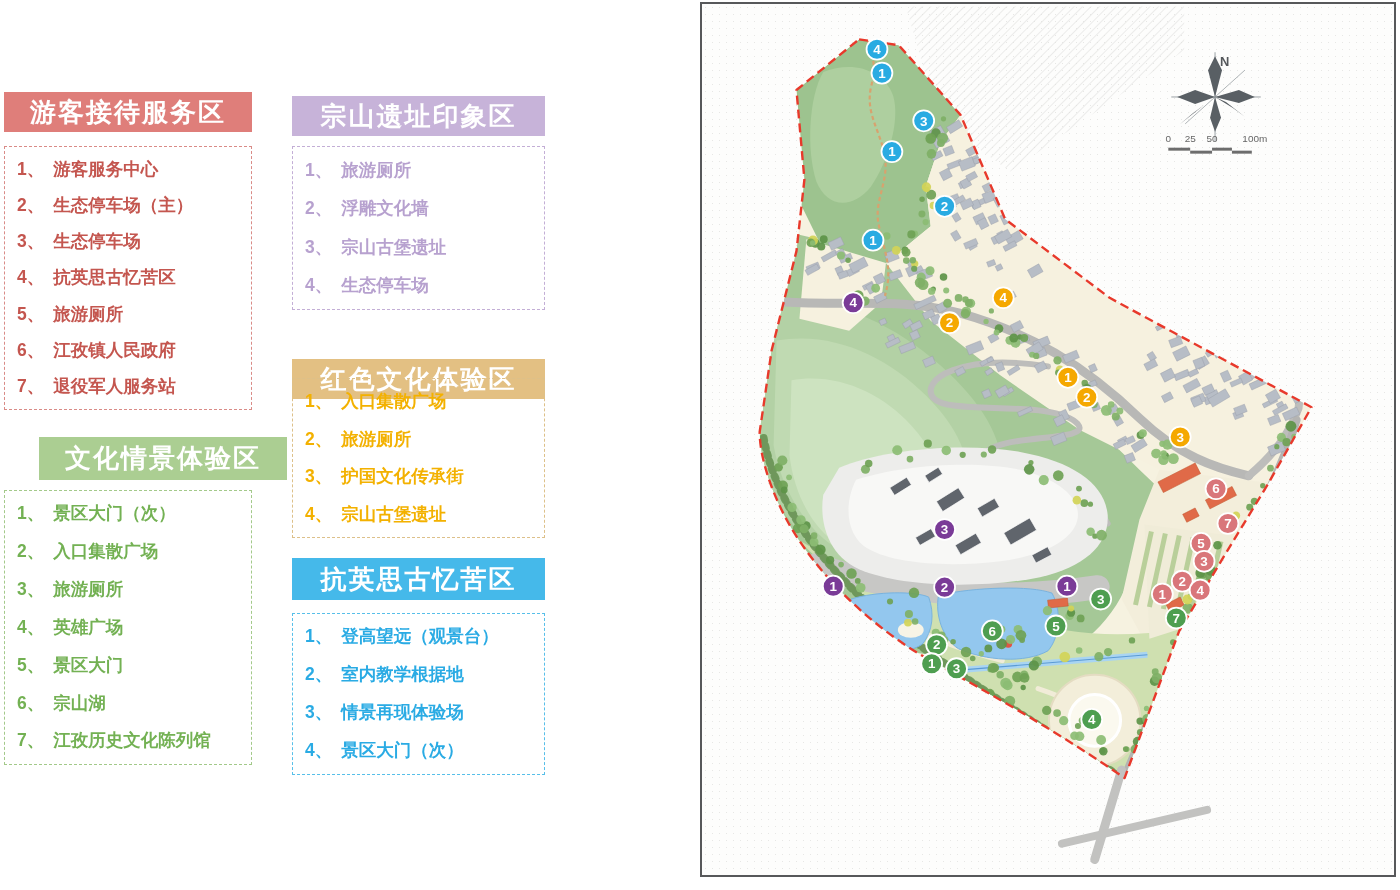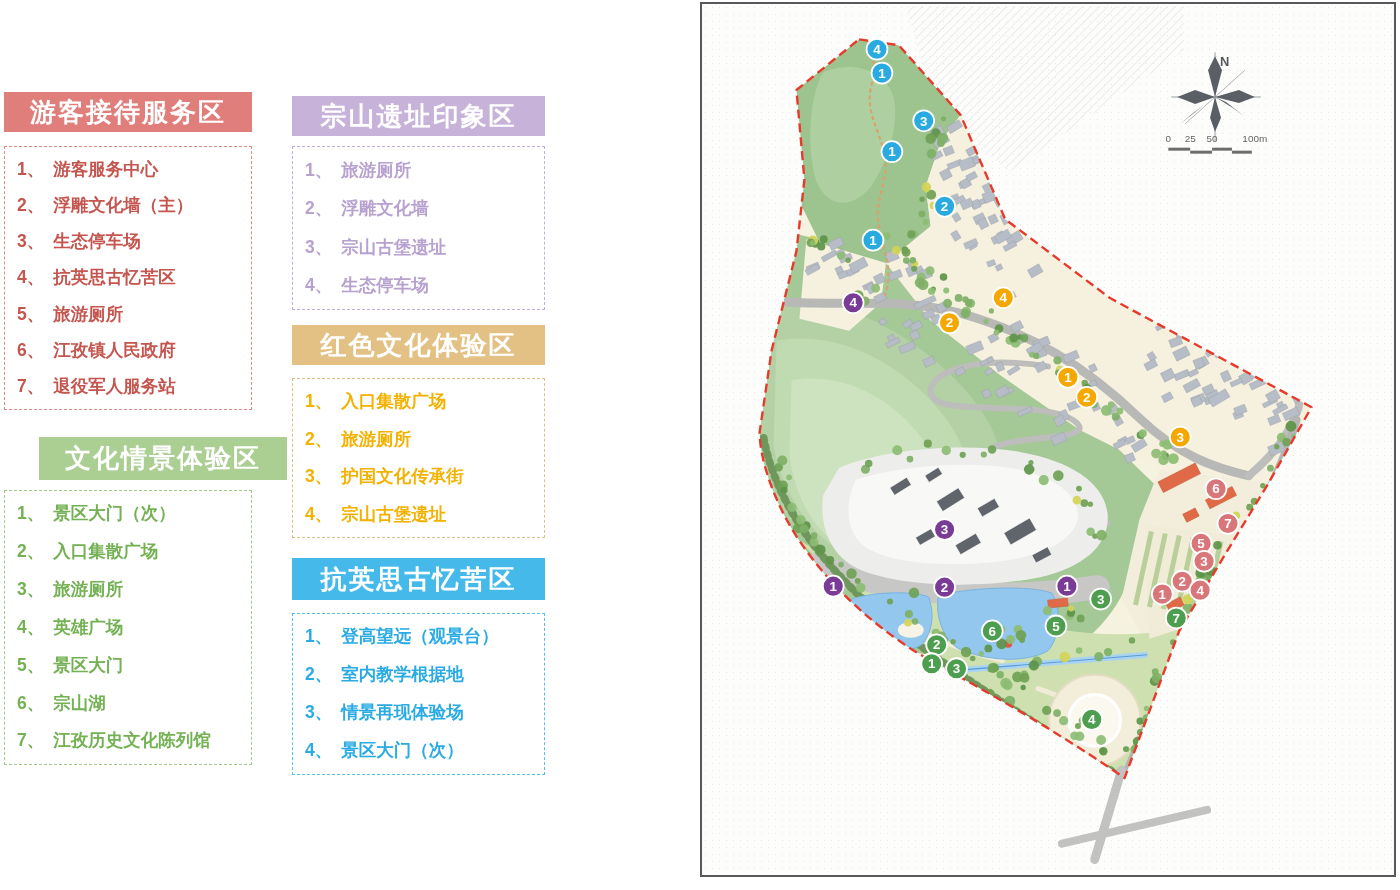--- a/index.html
+++ b/index.html
@@ -44,21 +44,21 @@
         <span>游客接待服务区</span>
       </div>
     </div>
     <ul class="zone-list" style="top: 54px; height: 264px; border-color: rgb(217, 139, 135);">
         <li style="color: rgb(196, 86, 79);">
           <span class="num">1、</span>
           <span class="lab">游客服务中心</span>
         </li>
         <li style="color: rgb(196, 86, 79);">
           <span class="num">2、</span>
-          <span class="lab">浮雕文化墙（主）</span>
+          <span class="lab">生态停车场（主）</span>
         </li>
         <li style="color: rgb(196, 86, 79);">
           <span class="num">3、</span>
           <span class="lab">生态停车场</span>
         </li>
         <li style="color: rgb(196, 86, 79);">
           <span class="num">4、</span>
           <span class="lab">抗英思古忆苦区</span>
         </li>
         <li style="color: rgb(196, 86, 79);">
@@ -135,21 +135,21 @@
         </li>
         <li style="color: rgb(183, 161, 207);">
           <span class="num">4、</span>
           <span class="lab">生态停车场</span>
         </li>
       </ul>
   </div>
 
   <div class="zone-panel" style="left:292px;top:325px;width:253px;height:215px;">
     <div class="zone-head-box" style="top:0;height:40px;">
-      <div class="zone-header" style="background: rgb(227, 192, 131);">
+      <div class="zone-header" style="background: rgb(227, 192, 131); margin-top: 34px;">
         <span>红色文化体验区</span>
       </div>
     </div>
     <ul class="zone-list" style="top: 53px; height: 160px; border-color: rgb(221, 192, 137);">
         <li style="color: rgb(243, 177, 0);">
           <span class="num">1、</span>
           <span class="lab">入口集散广场</span>
         </li>
         <li style="color: rgb(243, 177, 0);">
           <span class="num">2、</span>

